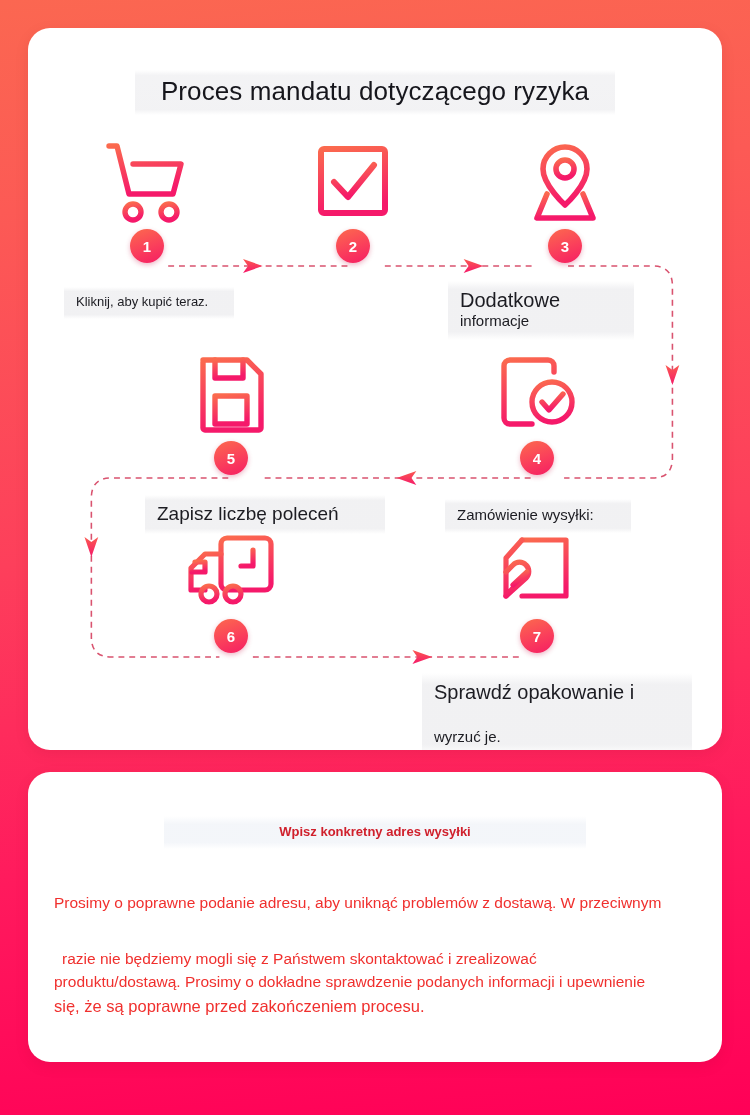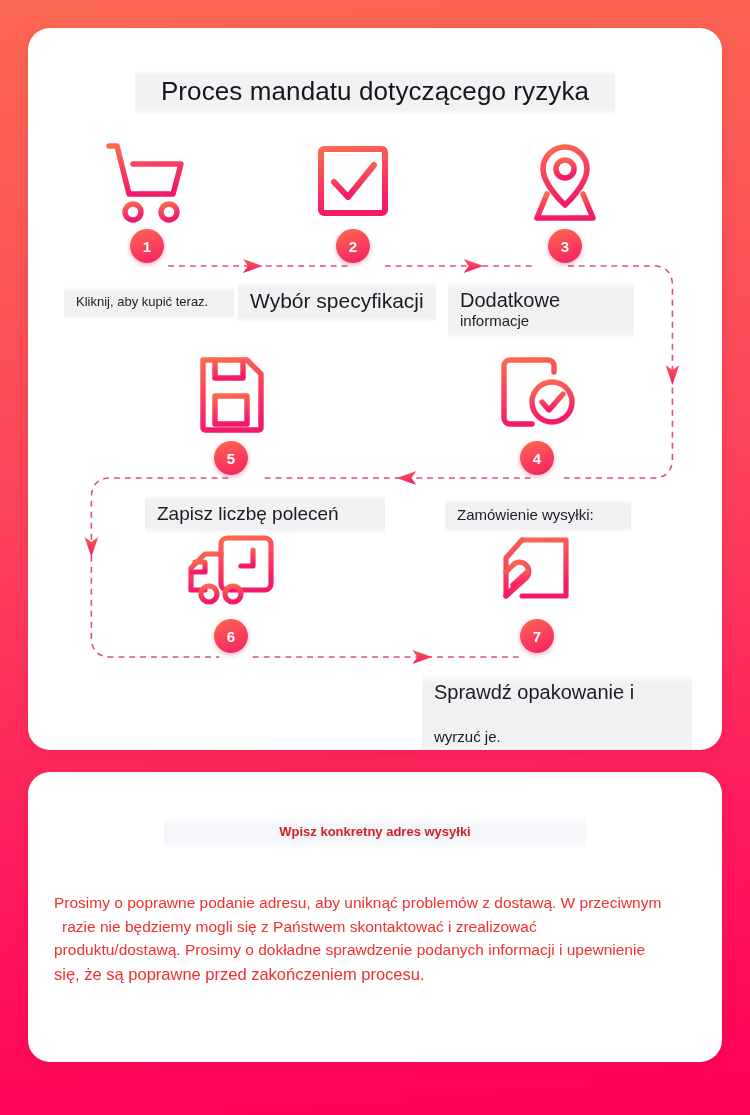--- a/index.html
+++ b/index.html
@@ -137,21 +137,21 @@
   }
 
   .note-body {
     margin-top: 42px;
     color: #f0302e;
     font-size: 15.5px;
     line-height: 1.52;
     text-align: left;
   }
   .note-body .ln { display: block; }
-  .note-body .ln2 { padding-left: 8px; }
+  .note-body .ln2 { padding-left: 8px; margin-top: 32px; }
   .note-body .ln4 { font-size: 16.5px; }
 </style>
 </head>
 <body>
 
 <div class="page">
 
   <div class="card card-flow">
 
     <div class="title-wrap">
@@ -338,21 +338,20 @@
               <path d="M10 64 L30 46 a9 9 0 0 0 0 -13 a9 9 0 0 0 -13 0 L10 40"></path>
               <path d="M17 53 l14 -13"></path>
             </g>
           </svg>
         </div>
         <div class="badge">7</div>
       </div>
 
       <div class="caption cap-sm" style="left:14px; top:150px; width:170px;">Kliknij, aby kupić teraz.</div>
 
-      <div class="caption cap-xl" style="left:188px; top:144px;">Wybór specyfikacji</div>
 
       <div class="caption cap-two" style="left:398px; top:144px; width:186px;">
         <span class="l1">Dodatkowe</span>
         <span class="l2">informacje</span>
       </div>
 
       <div class="caption cap-md" style="left:395px; top:362px; width:186px;">Zamówienie wysyłki:</div>
 
       <div class="caption cap-lg" style="left:95px; top:358px; width:240px;">Zapisz liczbę poleceń</div>
 

